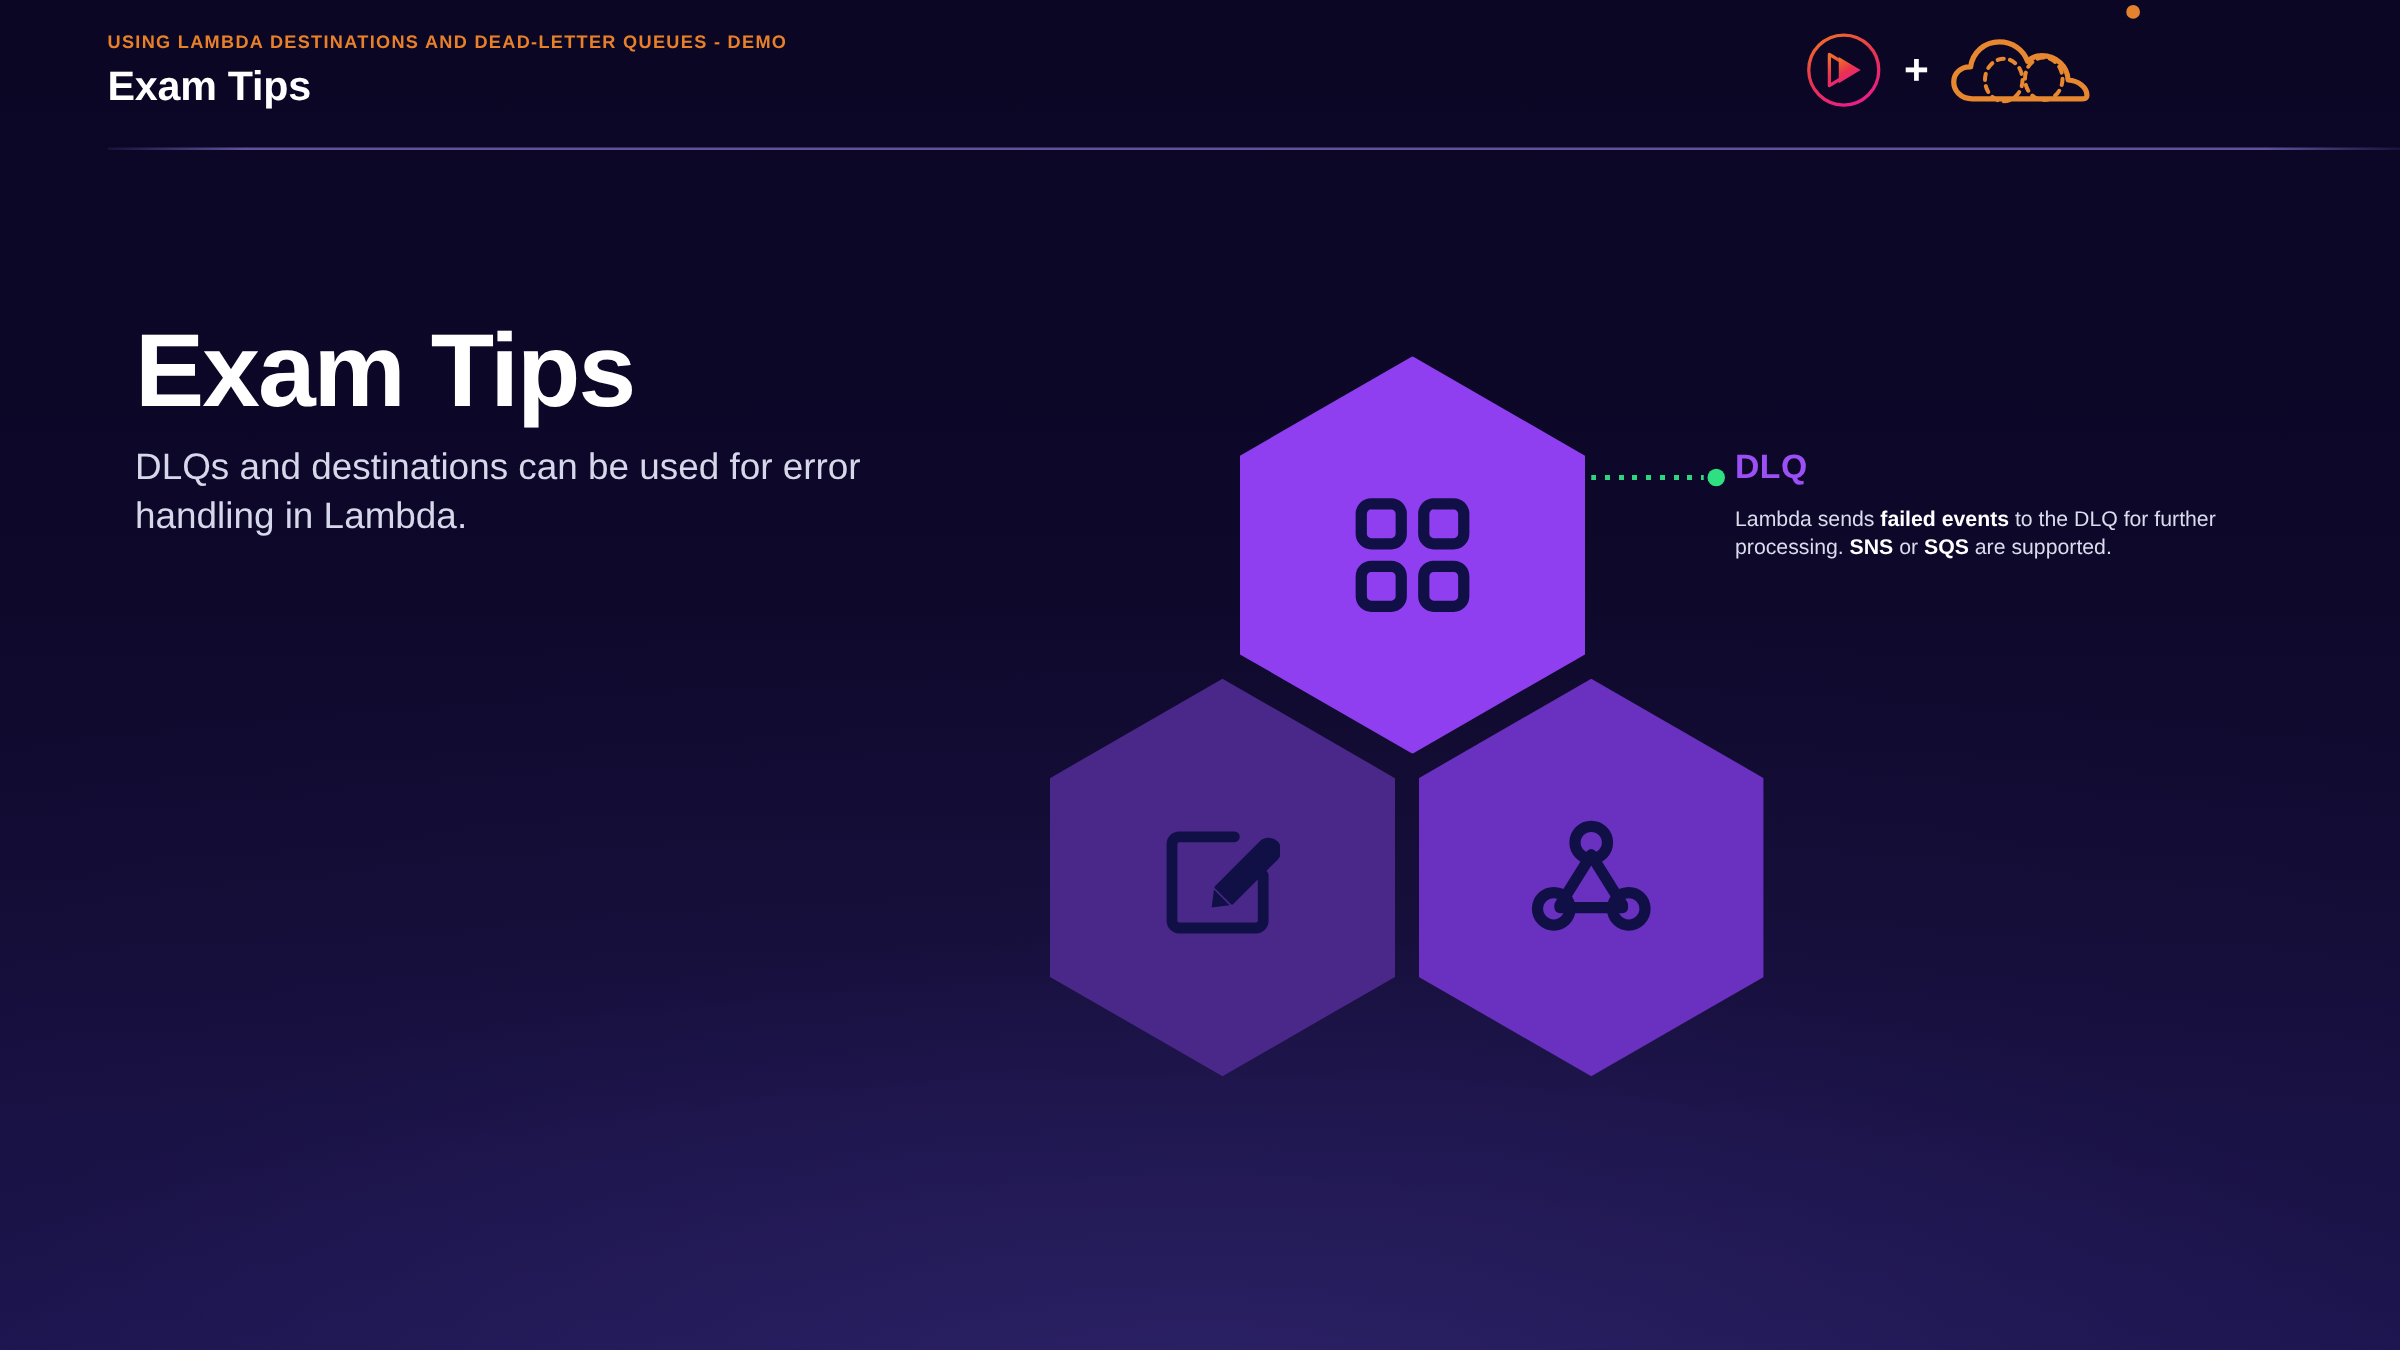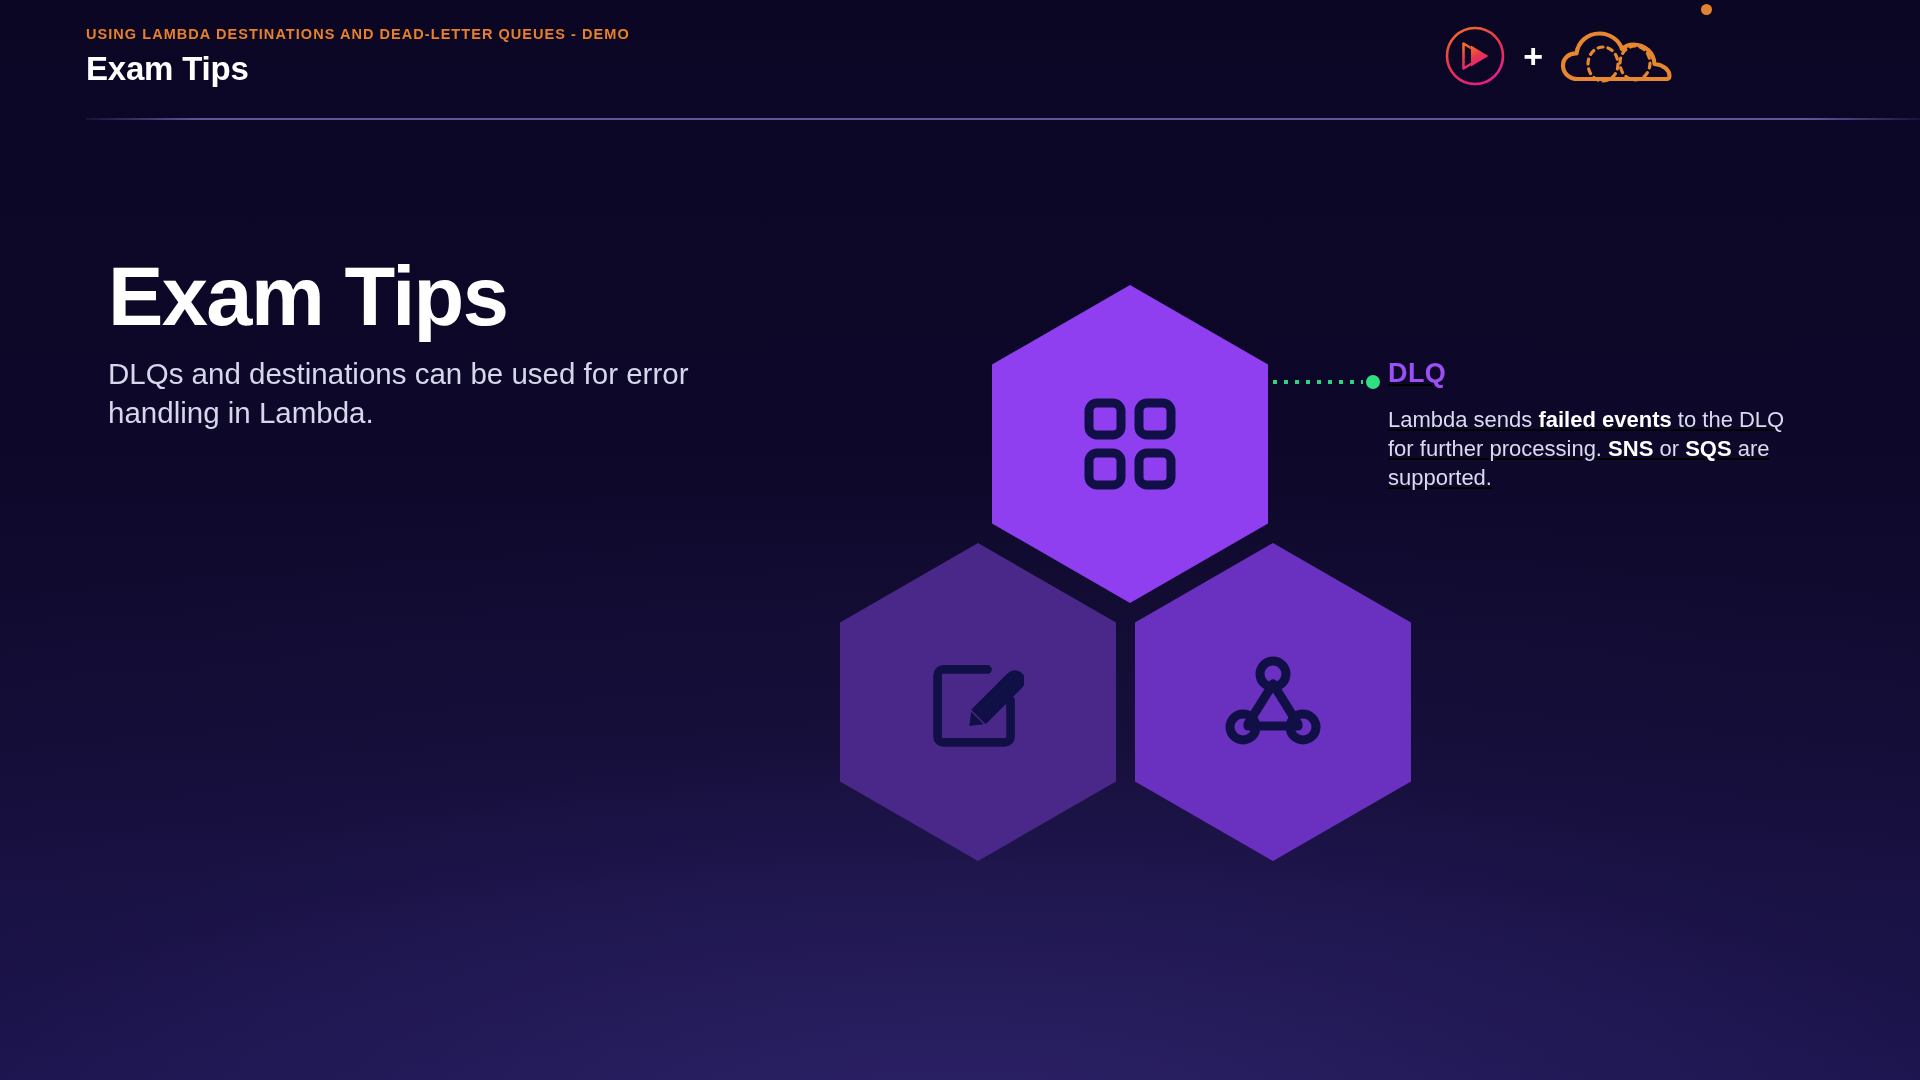--- a/index.html
+++ b/index.html
@@ -149,21 +149,20 @@
   .hex.top .hex-icon      { width: 100px; height: 100px; }
   .hex.bottom-l .hex-icon { width: 96px;  height: 96px;  transform: translate(-2px, 2px); }
   .hex.bottom-r .hex-icon { width: 100px; height: 100px; }
 
   
   #callout {
     position: absolute;
     left: 1388px;
     top: 360px;
     width: 420px;
-    text-decoration: underline;
   }
 
   #connector {
     position: absolute;
     left: -115px;
     top: 15px;
     width: 118px;
     height: 14px;
   }
   .conn-dots {
@@ -185,21 +184,21 @@
   #callout-label {
     font-size: 27px;
     font-weight: bold;
     color: #9b4ff5;
     letter-spacing: 0.4px;
     line-height: 1;
   }
 
   #callout-body {
     margin-top: 18px;
-    font-size: 22px;
+    font-size: 17px;
     line-height: 1.32;
     color: #dadbec;
   }
   #callout-body b { color: #ffffff; font-weight: bold; }
 </style>
 </head>
 <body>
 
 <div id="slide">
 

